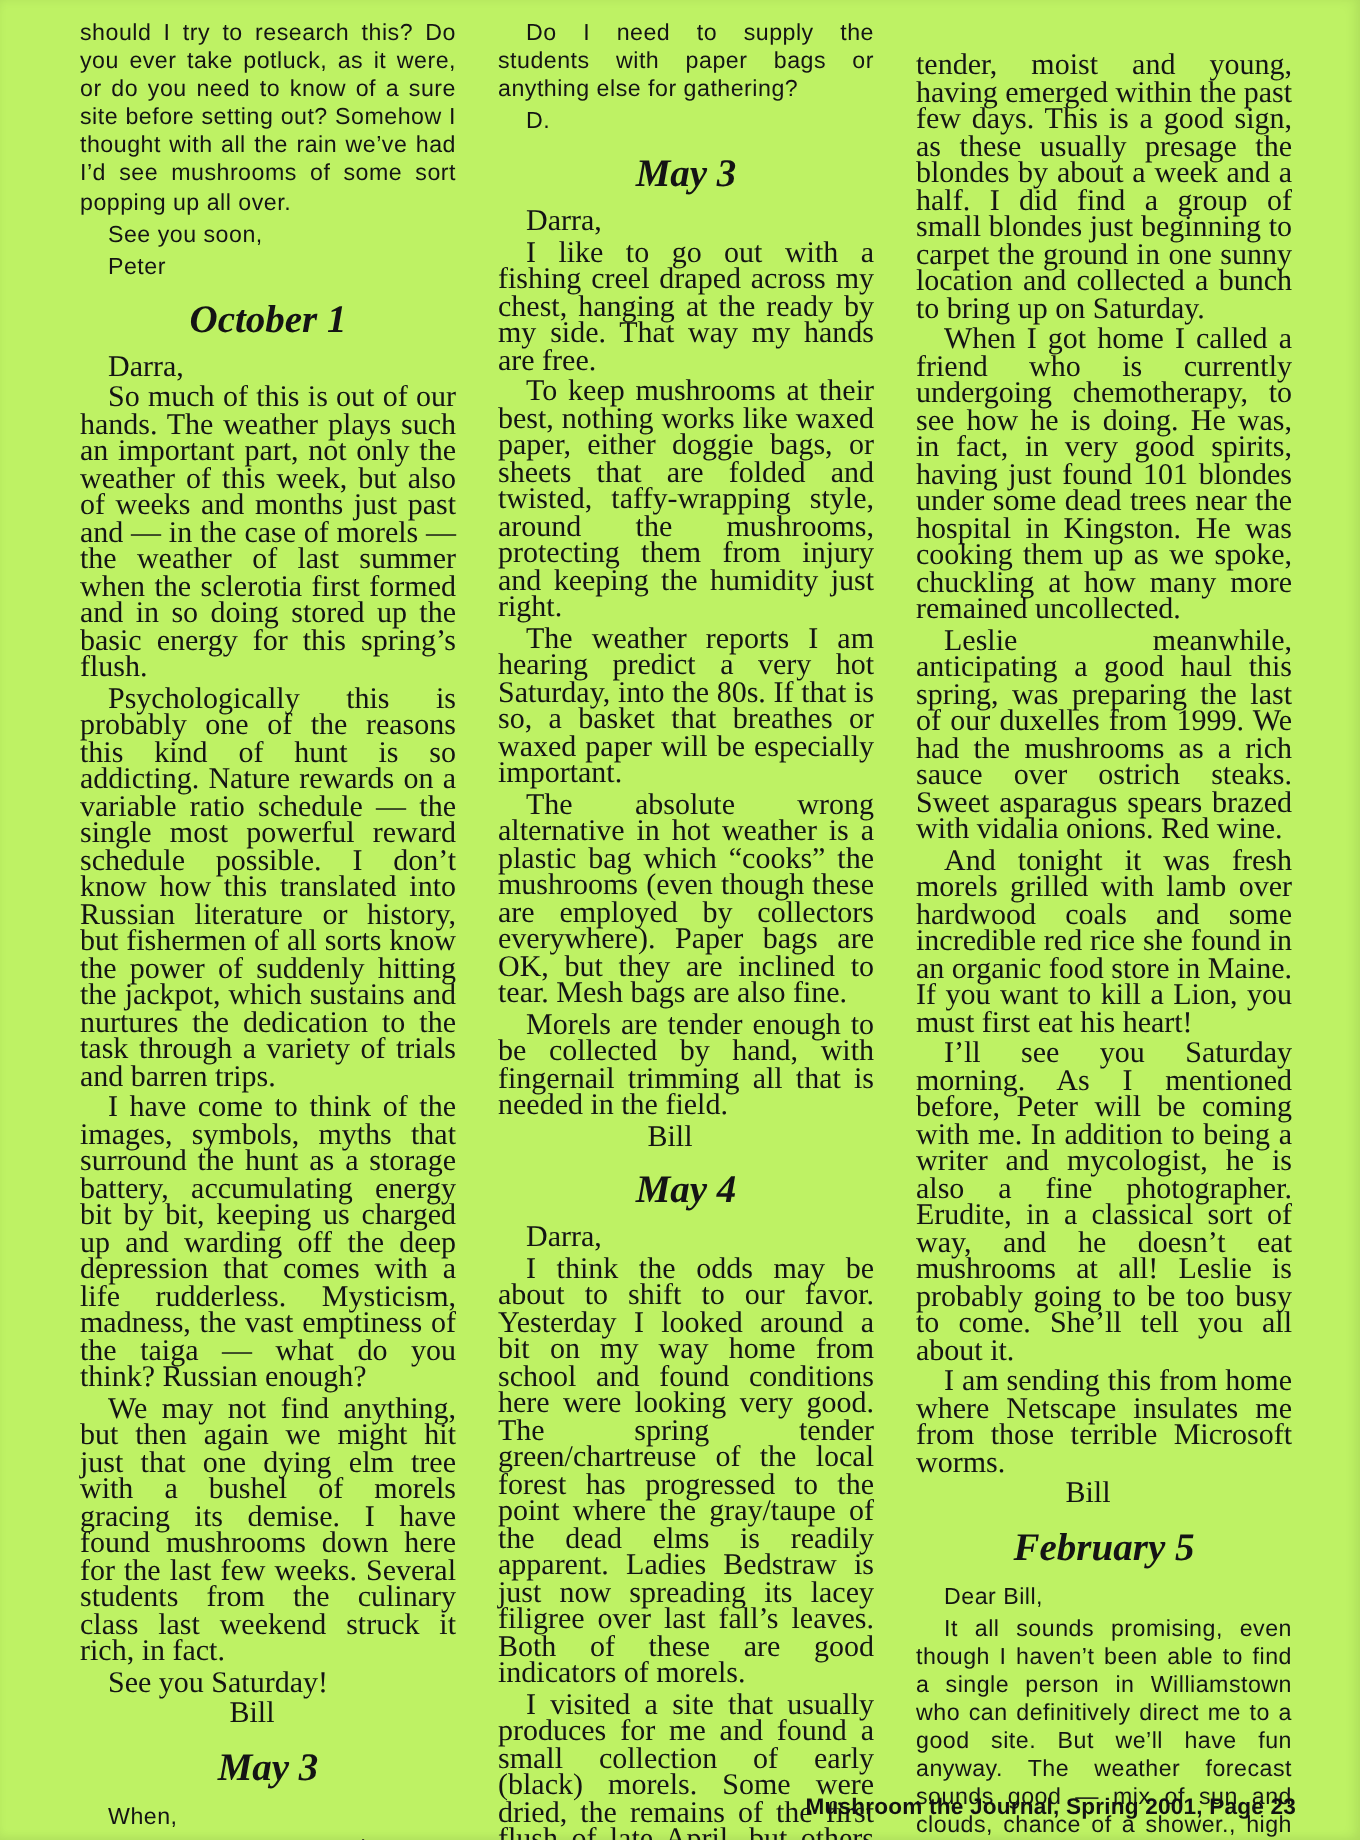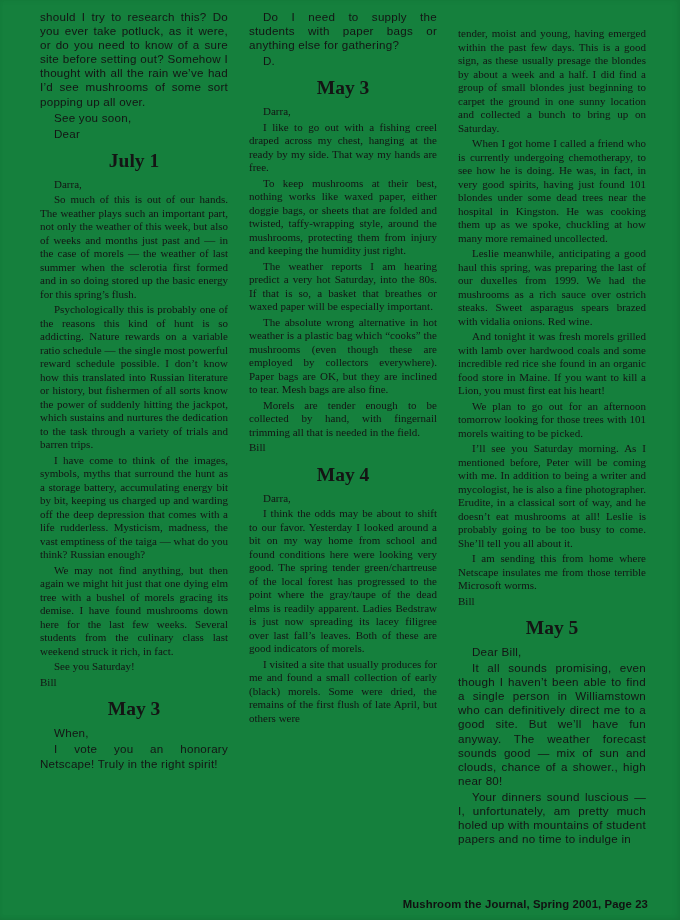--- a/index.html
+++ b/index.html
@@ -4,21 +4,21 @@
 <style>
   html, body {
     margin: 0;
     padding: 0;
     background: #e9e9e6;
   }
   .page {
     position: relative;
     width: 680px;
     height: 920px;
-    background: #15803d;
+    background: #bef264;
     color: #141414;
     overflow: hidden;
     box-shadow: inset -3px 0 6px rgba(0,0,0,0.06), inset 0 -2px 4px rgba(0,0,0,0.04);
   }
   .cols {
     position: absolute;
     left: 40px;
     top: 10px;
     display: flex;
     gap: 21px;
@@ -39,37 +39,38 @@
     -webkit-hyphens: auto;
   }
   .paragraph.noindent {
     text-indent: 0;
   }
   .text-line {
     text-align: left;
     text-indent: 14px;
   }
   .signature {
-    text-align: left;
+    text-align: center;
     padding-right: 16px;
   }
   .serif {
     font-family: "Liberation Serif", "DejaVu Serif", serif;
-    font-size: 11px;
+    font-size: 15px;
     line-height: 13.5px;
   }
   .sans {
     font-family: "Liberation Sans", "DejaVu Sans", sans-serif;
     font-size: 11.6px;
     line-height: 14.1px;
     letter-spacing: 0.25px;
   }
   .date-heading {
     font-family: "Liberation Serif", "DejaVu Serif", serif;
     font-weight: bold;
+    font-style: italic;
     font-size: 19.5px;
     line-height: 22px;
     text-align: center;
     text-indent: 0;
     margin: 9px 0 6px 0;
   }
   .footer {
     position: absolute;
     right: 32px;
     bottom: 10px;
@@ -82,22 +83,22 @@
   }
 </style>
 </head>
 <body>
 
 <div class="page">
   <div class="cols">
     <div class="col col-1">
         <div class="block paragraph sans noindent">should I try to research this? Do you ever take potluck, as it were, or do you need to know of a sure site before setting out? Somehow I thought with all the rain we’ve had I’d see mushrooms of some sort popping up all over.</div>
         <div class="block text-line sans">See you soon,</div>
-        <div class="block text-line sans">Dear</div>
-        <div class="block date-heading">July 1</div>
+        <div class="block text-line sans">Peter</div>
+        <div class="block date-heading">October 1</div>
         <div class="block text-line serif">Darra,</div>
         <div class="block paragraph serif">So much of this is out of our hands. The weather plays such an important part, not only the weather of this week, but also of weeks and months just past and — in the case of morels — the weather of last summer when the sclerotia first formed and in so doing stored up the basic energy for this spring’s flush.</div>
         <div class="block paragraph serif">Psychologically this is probably one of the reasons this kind of hunt is so addicting. Nature rewards on a variable ratio schedule — the single most powerful reward schedule possible. I don’t know how this translated into Russian literature or history, but fishermen of all sorts know the power of suddenly hitting the jackpot, which sustains and nurtures the dedication to the task through a variety of trials and barren trips.</div>
         <div class="block paragraph serif">I have come to think of the images, symbols, myths that surround the hunt as a storage battery, accumulating energy bit by bit, keeping us charged up and warding off the deep depression that comes with a life rudderless. Mysticism, madness, the vast emptiness of the taiga — what do you think? Russian enough?</div>
         <div class="block paragraph serif">We may not find anything, but then again we might hit just that one dying elm tree with a bushel of morels gracing its demise. I have found mushrooms down here for the last few weeks. Several students from the culinary class last weekend struck it rich, in fact.</div>
         <div class="block text-line serif">See you Saturday!</div>
         <div class="block signature serif">Bill</div>
         <div class="block date-heading">May 3</div>
         <div class="block text-line sans">When,</div>
         <div class="block paragraph sans">I vote you an honorary Netscape! Truly in the right spirit!</div>
@@ -116,24 +117,23 @@
         <div class="block date-heading">May 4</div>
         <div class="block text-line serif">Darra,</div>
         <div class="block paragraph serif">I think the odds may be about to shift to our favor. Yesterday I looked around a bit on my way home from school and found conditions here were looking very good. The spring tender green/chartreuse of the local forest has progressed to the point where the gray/taupe of the dead elms is readily apparent. Ladies Bedstraw is just now spreading its lacey filigree over last fall’s leaves. Both of these are good indicators of morels.</div>
         <div class="block paragraph serif">I visited a site that usually produces for me and found a small collection of early (black) morels. Some were dried, the remains of the first flush of late April, but others were</div>
       </div>
     <div class="col col-3">
         <div class="block paragraph serif noindent">tender, moist and young, having emerged within the past few days. This is a good sign, as these usually presage the blondes by about a week and a half. I did find a group of small blondes just beginning to carpet the ground in one sunny location and collected a bunch to bring up on Saturday.</div>
         <div class="block paragraph serif">When I got home I called a friend who is currently undergoing chemotherapy, to see how he is doing. He was, in fact, in very good spirits, having just found 101 blondes under some dead trees near the hospital in Kingston. He was cooking them up as we spoke, chuckling at how many more remained uncollected.</div>
         <div class="block paragraph serif">Leslie meanwhile, anticipating a good haul this spring, was preparing the last of our duxelles from 1999. We had the mushrooms as a rich sauce over ostrich steaks. Sweet asparagus spears brazed with vidalia onions. Red wine.</div>
         <div class="block paragraph serif">And tonight it was fresh morels grilled with lamb over hardwood coals and some incredible red rice she found in an organic food store in Maine. If you want to kill a Lion, you must first eat his heart!</div>
-        <div class="block paragraph serif">We plan to go out for an afternoon tomorrow looking for those trees with 101 morels waiting to be picked.</div>
         <div class="block paragraph serif">I’ll see you Saturday morning. As I mentioned before, Peter will be coming with me. In addition to being a writer and mycologist, he is also a fine photographer. Erudite, in a classical sort of way, and he doesn’t eat mushrooms at all! Leslie is probably going to be too busy to come. She’ll tell you all about it.</div>
         <div class="block paragraph serif">I am sending this from home where Netscape insulates me from those terrible Microsoft worms.</div>
         <div class="block signature serif">Bill</div>
-        <div class="block date-heading">May 5</div>
+        <div class="block date-heading">February 5</div>
         <div class="block text-line sans">Dear Bill,</div>
         <div class="block paragraph sans">It all sounds promising, even though I haven’t been able to find a single person in Williamstown who can definitively direct me to a good site. But we’ll have fun anyway. The weather forecast sounds good — mix of sun and clouds, chance of a shower., high near 80!</div>
         <div class="block paragraph sans">Your dinners sound luscious — I, unfortunately, am pretty much holed up with mountains of student papers and no time to indulge in</div>
       </div>
   </div>
   <div class="footer">Mushroom the Journal, Spring 2001, Page 23</div>
 </div>
 
 </body></html>

